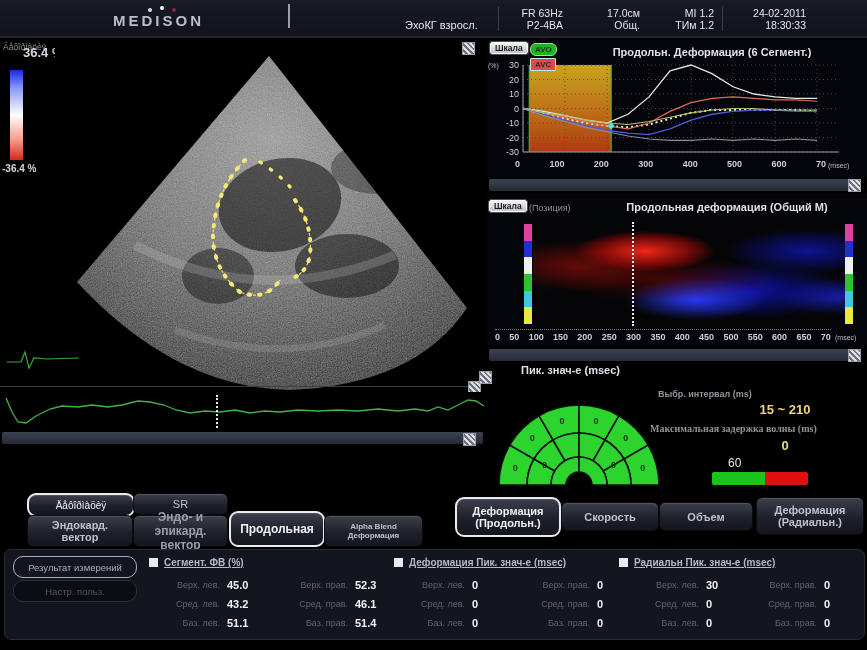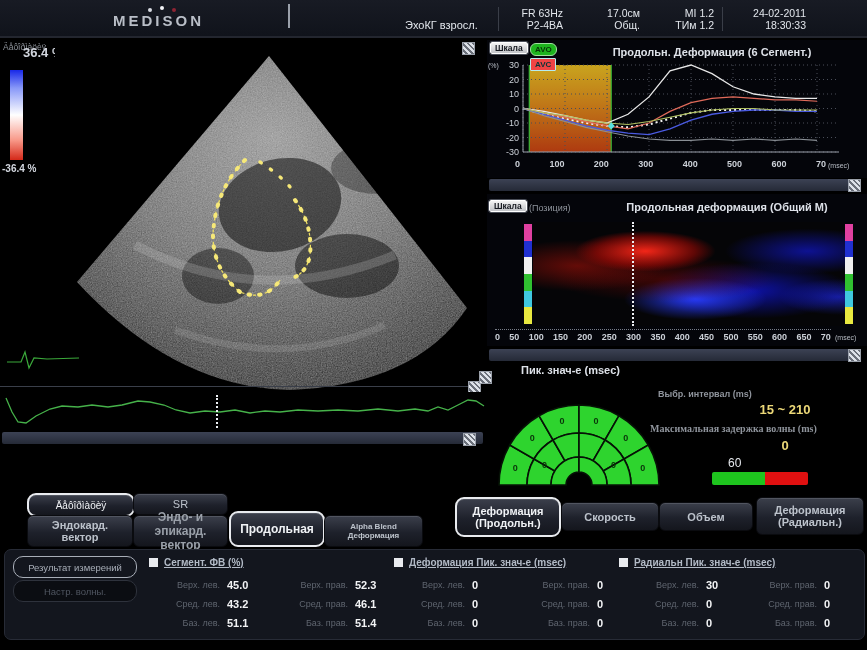--- a/index.html
+++ b/index.html
@@ -339,21 +339,21 @@
   <div class="abs mbtn" style="left:756px;top:497px;width:106px;height:36px;font-size:11px;font-weight:bold;">
     <span>Деформация</span>
     <span>(Радиальн.)</span>
   </div>
 
   <div id="meas" class="abs">
     <div class="abs pillbtn" style="left:8px;top:6px;width:122px;height:20px;border:1px solid #a8aeb8;color:#a8aeb8;">
       <span>Результат измерений</span>
     </div>
     <div class="abs pillbtn" style="left:8px;top:30px;width:122px;height:20px;border:1px solid #2e323c;background:#0b0d12;color:#4f5560;">
-      <span>Настр. волны.</span>
+      <span>Настр. польз.</span>
     </div>
 
     <div class="abs mhead" style="left:144px;top:7px;">
       <span class="chk"></span>
       <span class="t">Сегмент. ФВ (%)</span>
     </div>
     <div class="abs" style="left:155px;top:25px;">
       <div class="mrow">
           <span class="ml">Верх. лев.</span>
           <span class="mv">45.0</span>

